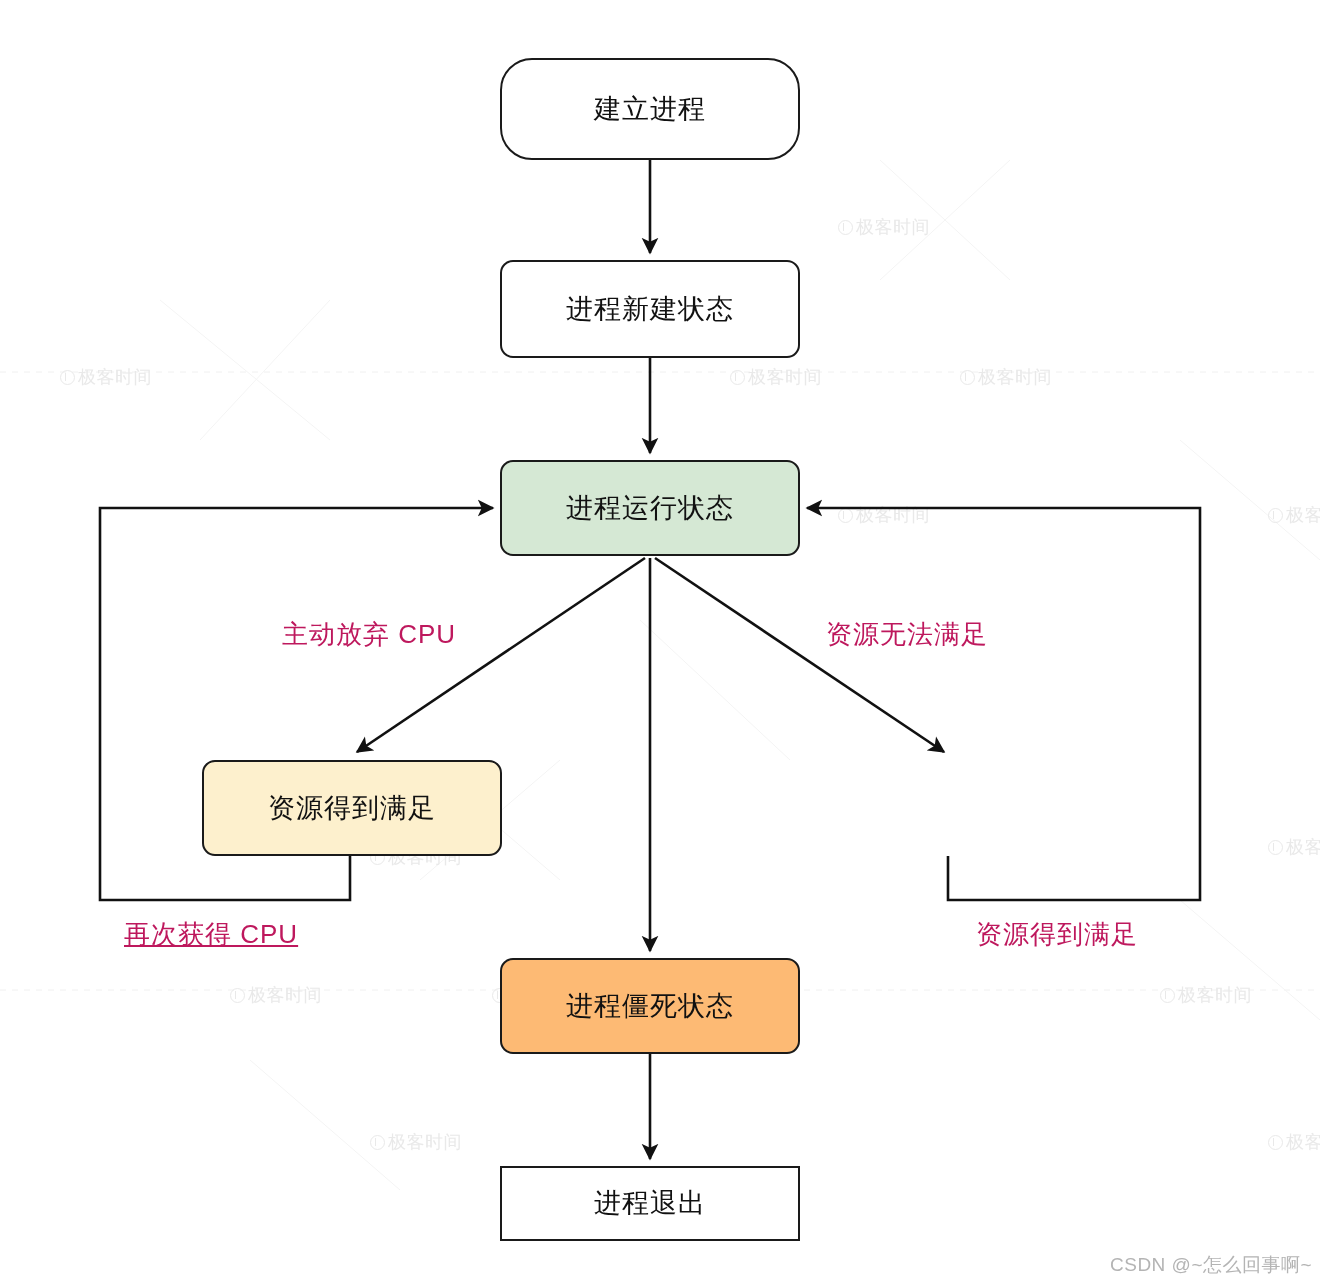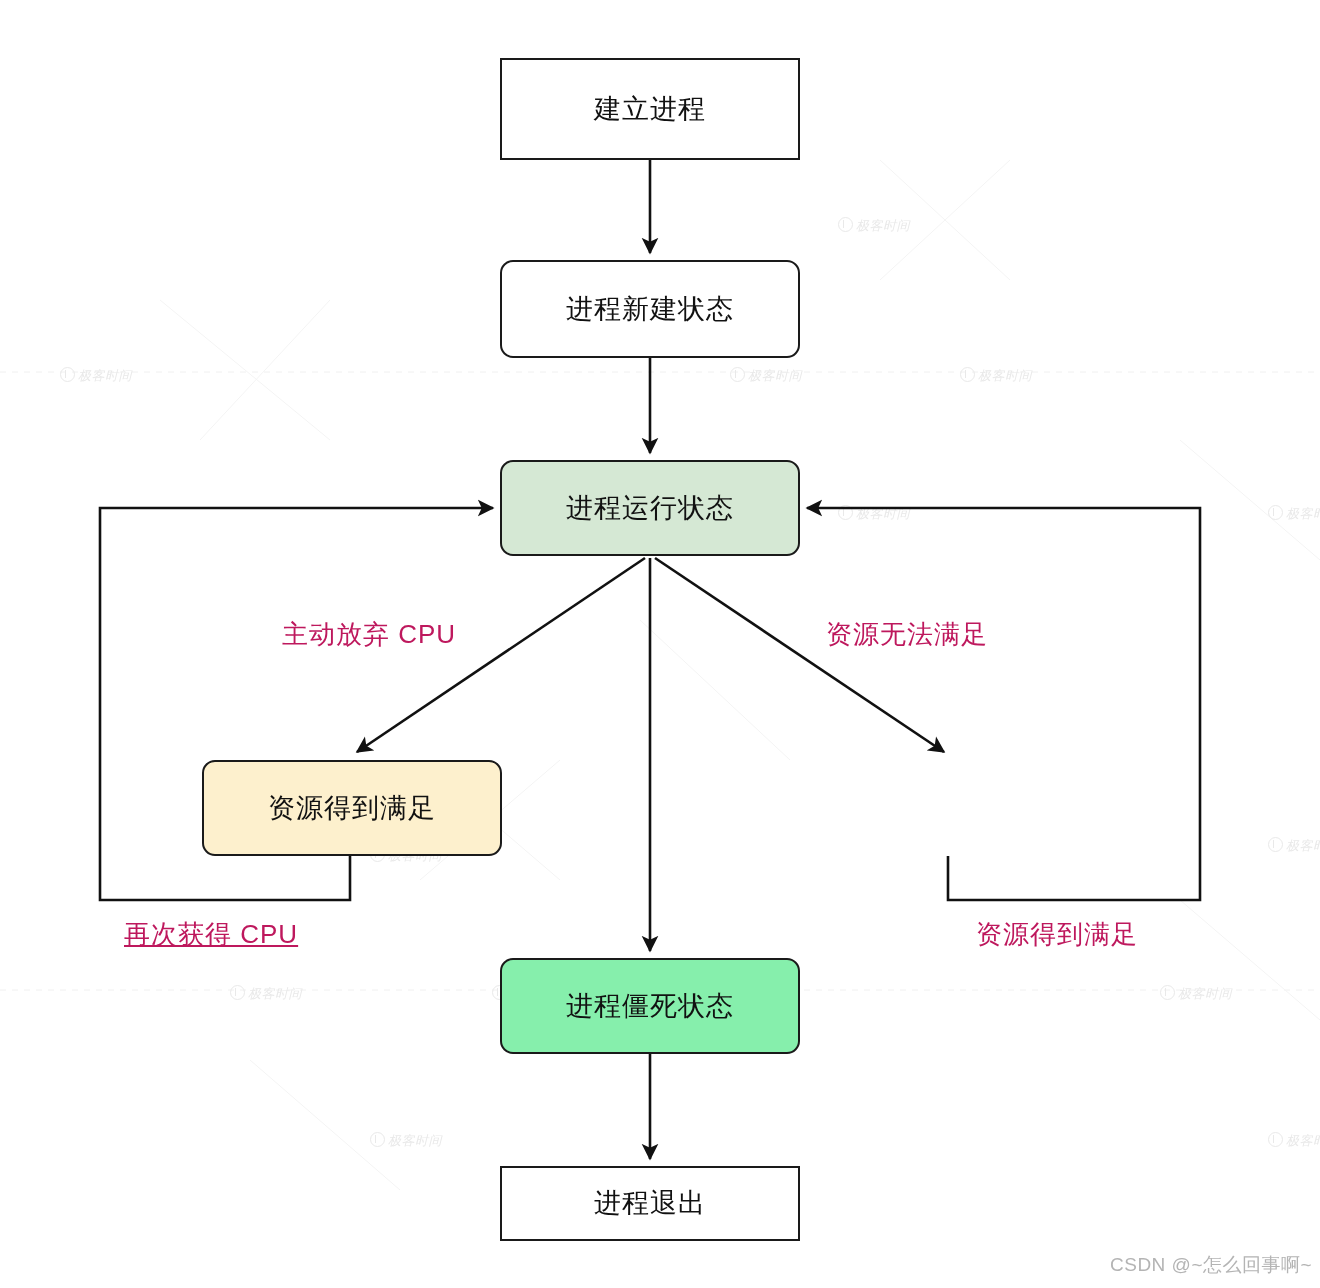--- a/index.html
+++ b/index.html
@@ -21,25 +21,24 @@
   
   #bg-layer {
     position: absolute;
     left: 0; top: 0;
     width: 1320px;
     height: 1288px;
     pointer-events: none;
   }
   .wm-text {
     position: absolute;
-    font-size: 13px;
+    font-size: 18px;
     color: #e9e9e9;
     white-space: nowrap;
     letter-spacing: 0.5px;
-    font-style: italic;
   }
   .wm-text .wm-mark {
     display: inline-block;
     width: 13px;
     height: 13px;
     border: 1.3px solid #e9e9e9;
     border-radius: 50%;
     position: relative;
     top: 2px;
     margin-right: 3px;
@@ -150,38 +149,38 @@
       <path d="M 650 558 L 650 951"></path>
 
       <path d="M 650 1054 L 650 1159"></path>
 
       <path d="M 350 856 L 350 900 L 100 900 L 100 508 L 493 508"></path>
 
       <path d="M 948 856 L 948 900 L 1200 900 L 1200 508 L 807 508"></path>
     </g>
   </svg>
 
-  <div class="node sharp" style="left:500px; top:58px; width:300px; height:102px; background:#ffffff;">
+  <div class="node sharp" style="left:500px; top:58px; width:300px; height:102px; background:#ffffff;border-radius:32px;">
     <span>建立进程</span>
   </div>
 
   <div class="node rounded" style="left:500px; top:260px; width:300px; height:98px; background:#ffffff;">
     <span>进程新建状态</span>
   </div>
 
   <div class="node rounded" style="left:500px; top:460px; width:300px; height:96px; background:#d5e8d4;">
     <span>进程运行状态</span>
   </div>
 
   <div class="node rounded" style="left:202px; top:760px; width:300px; height:96px; background:#fdf0cd;">
     <span>资源得到满足</span>
   </div>
 
 
-  <div class="node rounded" style="left:500px; top:958px; width:300px; height:96px; background:#86efac;">
+  <div class="node rounded" style="left:500px; top:958px; width:300px; height:96px; background:#fdba74;">
     <span>进程僵死状态</span>
   </div>
 
   <div class="node sharp" style="left:500px; top:1166px; width:300px; height:75px; background:#ffffff;">
     <span>进程退出</span>
   </div>
 
   <div class="edge-label" style="left:282px; top:617px;">主动放弃 CPU</div>
   <div class="edge-label" style="left:826px; top:617px;">资源无法满足</div>
   <div class="edge-label" style="left:124px; top:917px;text-decoration:underline;">再次获得 CPU</div>

